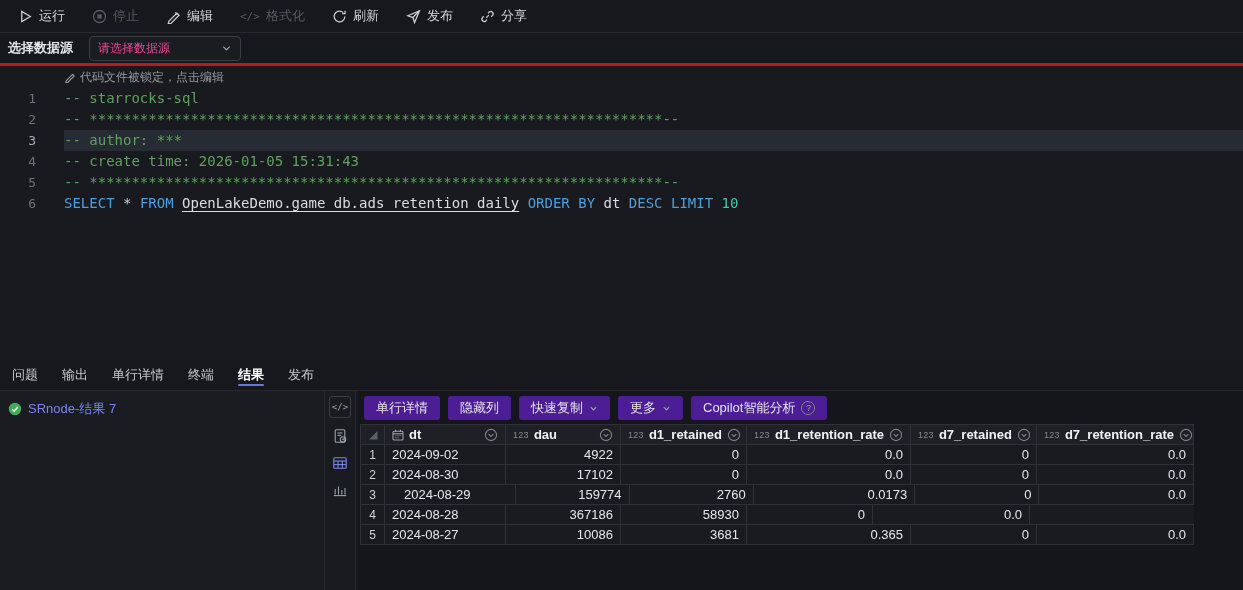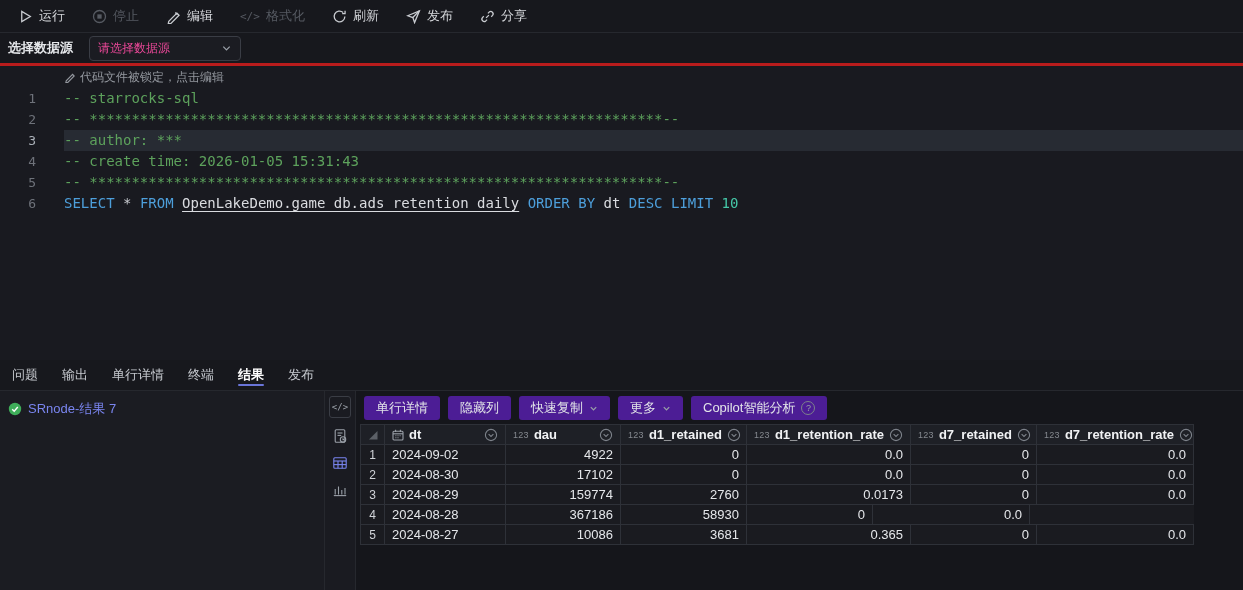--- a/index.html
+++ b/index.html
@@ -311,21 +311,21 @@
           <div class="cell rownum">2</div>
           <div class="cell date-cell" style="width: 121px;">2024-08-30</div>
           <div class="cell num-cell" style="width: 115px;">17102</div>
           <div class="cell num-cell" style="width: 126px;">0</div>
           <div class="cell num-cell" style="width: 164px;">0.0</div>
           <div class="cell num-cell" style="width: 126px;">0</div>
           <div class="cell num-cell" style="width: 157px;">0.0</div>
         </div>
         <div class="t-row">
           <div class="cell rownum">3</div>
-          <div class="cell date-cell" style="width: 121px;">2024-08-29</div>
+          <div class="cell date-cell" style="width: 121px; margin-left: 12px;">2024-08-29</div>
           <div class="cell num-cell" style="width: 115px;">159774</div>
           <div class="cell num-cell" style="width: 126px;">2760</div>
           <div class="cell num-cell" style="width: 164px;">0.0173</div>
           <div class="cell num-cell" style="width: 126px;">0</div>
           <div class="cell num-cell" style="width: 157px;">0.0</div>
         </div>
         <div class="t-row">
           <div class="cell rownum">4</div>
           <div class="cell date-cell" style="width: 121px;">2024-08-28</div>
           <div class="cell num-cell" style="width: 115px;">367186</div>

